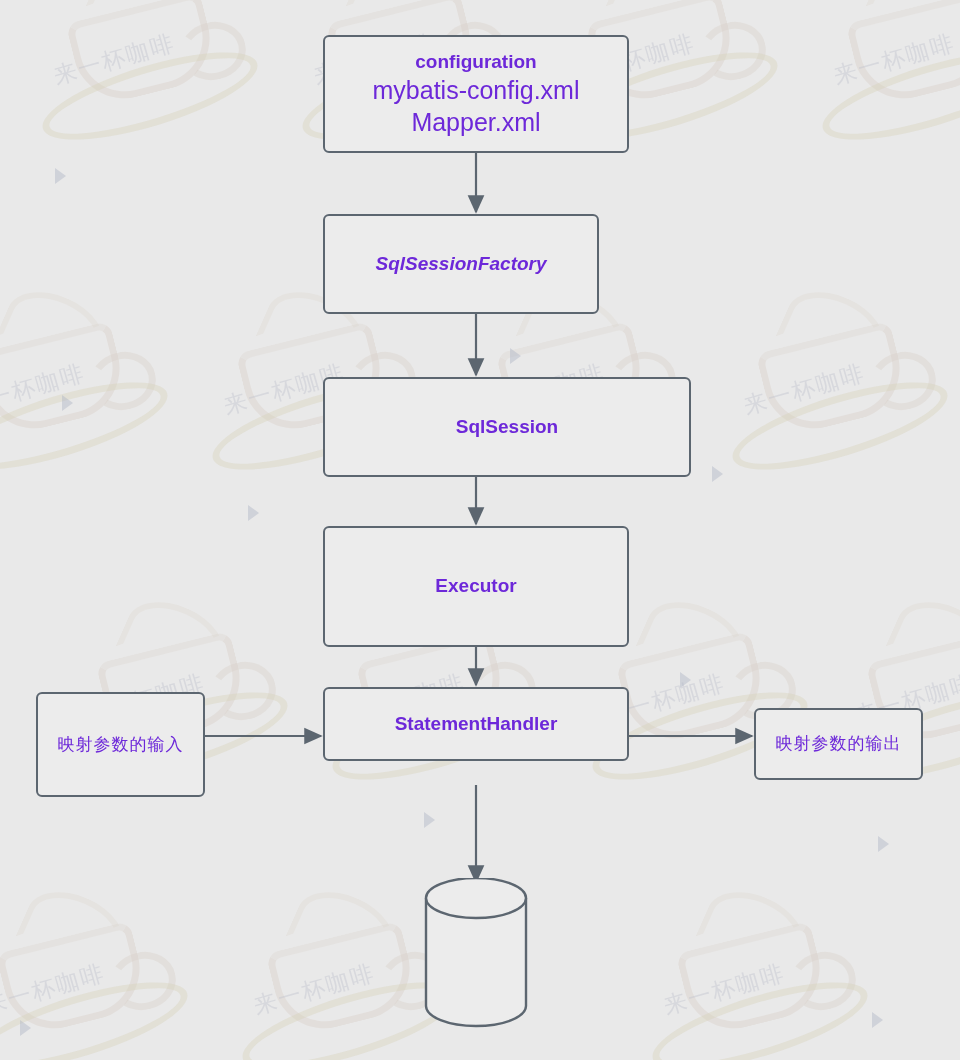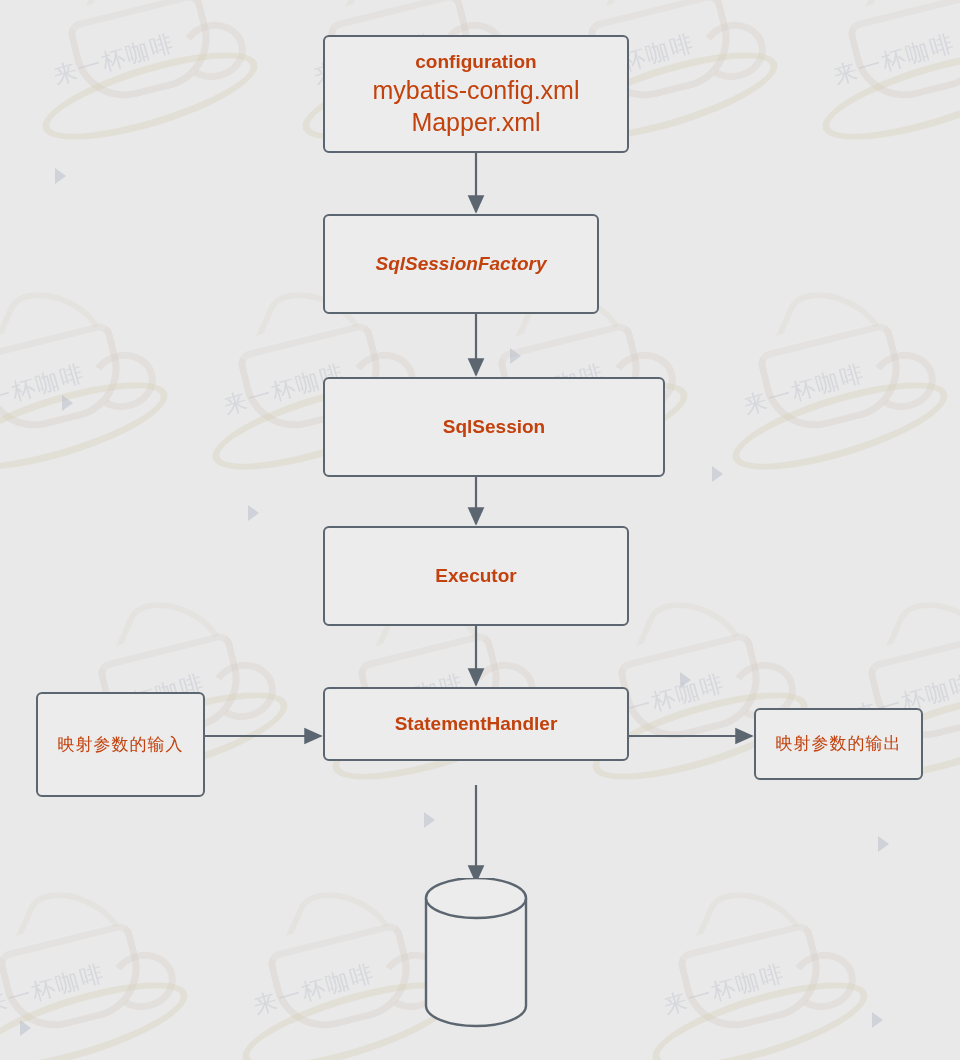--- a/index.html
+++ b/index.html
@@ -102,21 +102,21 @@
   .node {
     position: absolute;
     box-sizing: border-box;
     background: #ececec;
     border: 2px solid #5c6670;
     border-radius: 6px;
     display: flex;
     flex-direction: column;
     align-items: center;
     justify-content: center;
-    color: #c2410c;
+    color: #6d28d9;
     text-align: center;
     line-height: 1.28;
   }
   .node .line-strong {
     font-weight: bold;
     font-size: 19px;
   }
   .node .line-normal {
     font-weight: normal;
     font-size: 25px;
@@ -292,25 +292,25 @@
   <div class="node" style="left:323px; top:35px; width:306px; height:118px;">
     <div class="line-strong">configuration</div>
     <div class="line-normal">mybatis-config.xml</div>
     <div class="line-normal">Mapper.xml</div>
   </div>
 
   <div class="node" style="left:323px; top:214px; width:276px; height:100px;font-style:italic;">
     <div class="line-strong">SqlSessionFactory</div>
   </div>
 
-  <div class="node" style="left:323px; top:377px; width:342px; height:100px;">
+  <div class="node" style="left:323px; top:377px; width:368px; height:100px;">
     <div class="line-strong">SqlSession</div>
   </div>
 
-  <div class="node" style="left:323px; top:526px; width:306px; height:100px;">
+  <div class="node" style="left:323px; top:526px; width:306px; height:121px;">
     <div class="line-strong">Executor</div>
   </div>
 
   <div class="node" style="left:323px; top:687px; width:306px; height:74px;">
     <div class="line-strong">StatementHandler</div>
   </div>
 
   <div class="node cjk" style="left:36px; top:692px; width:169px; height:105px;">
     <div class="line-normal">映射参数的输入</div>
   </div>

